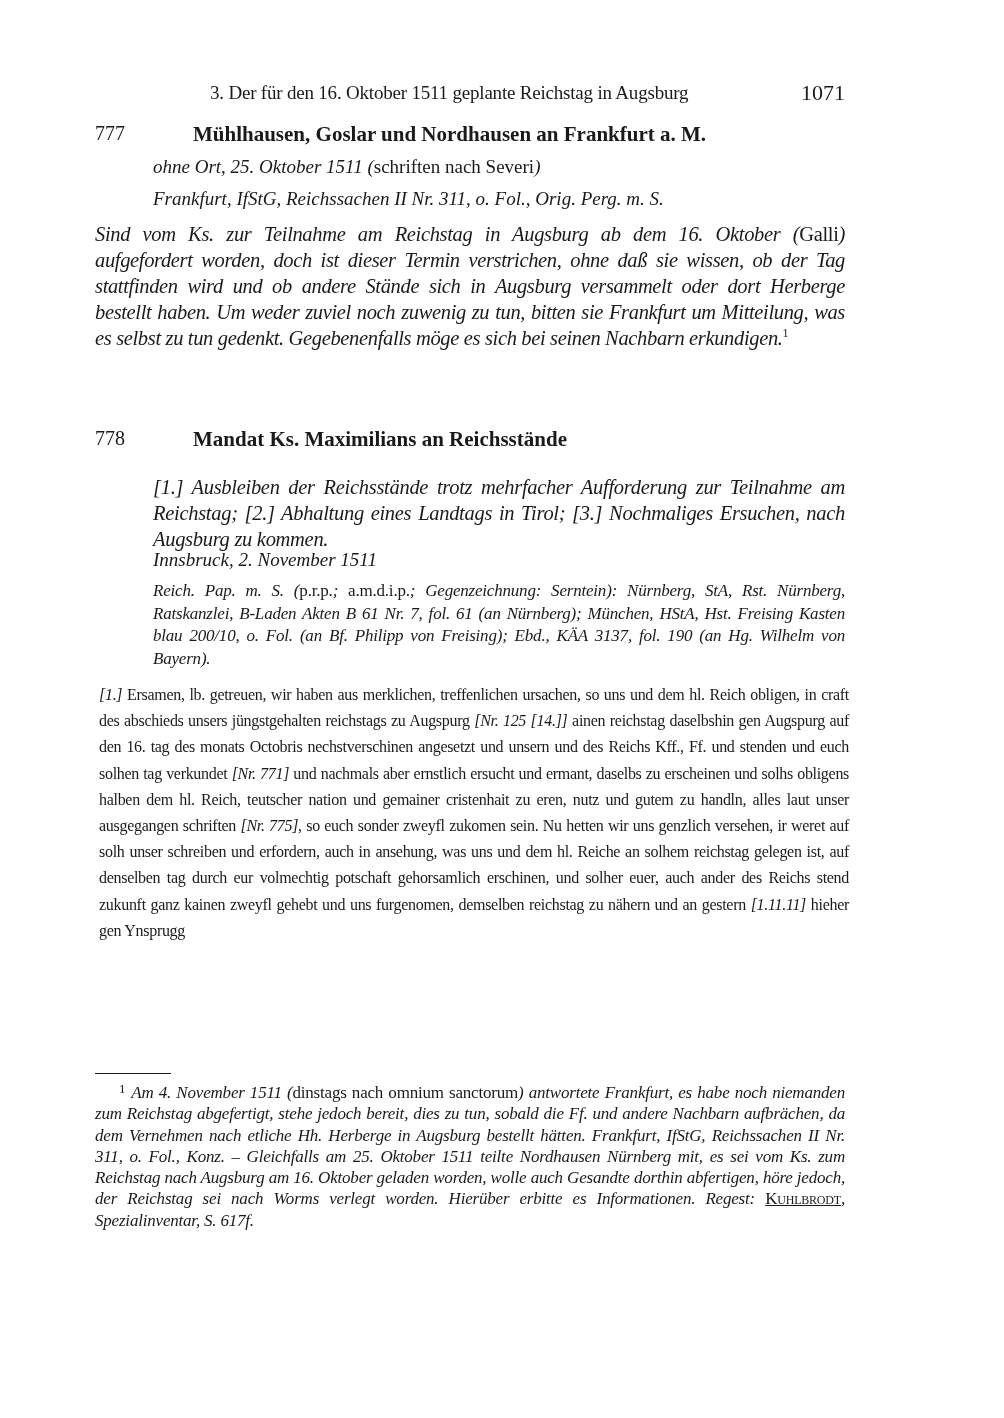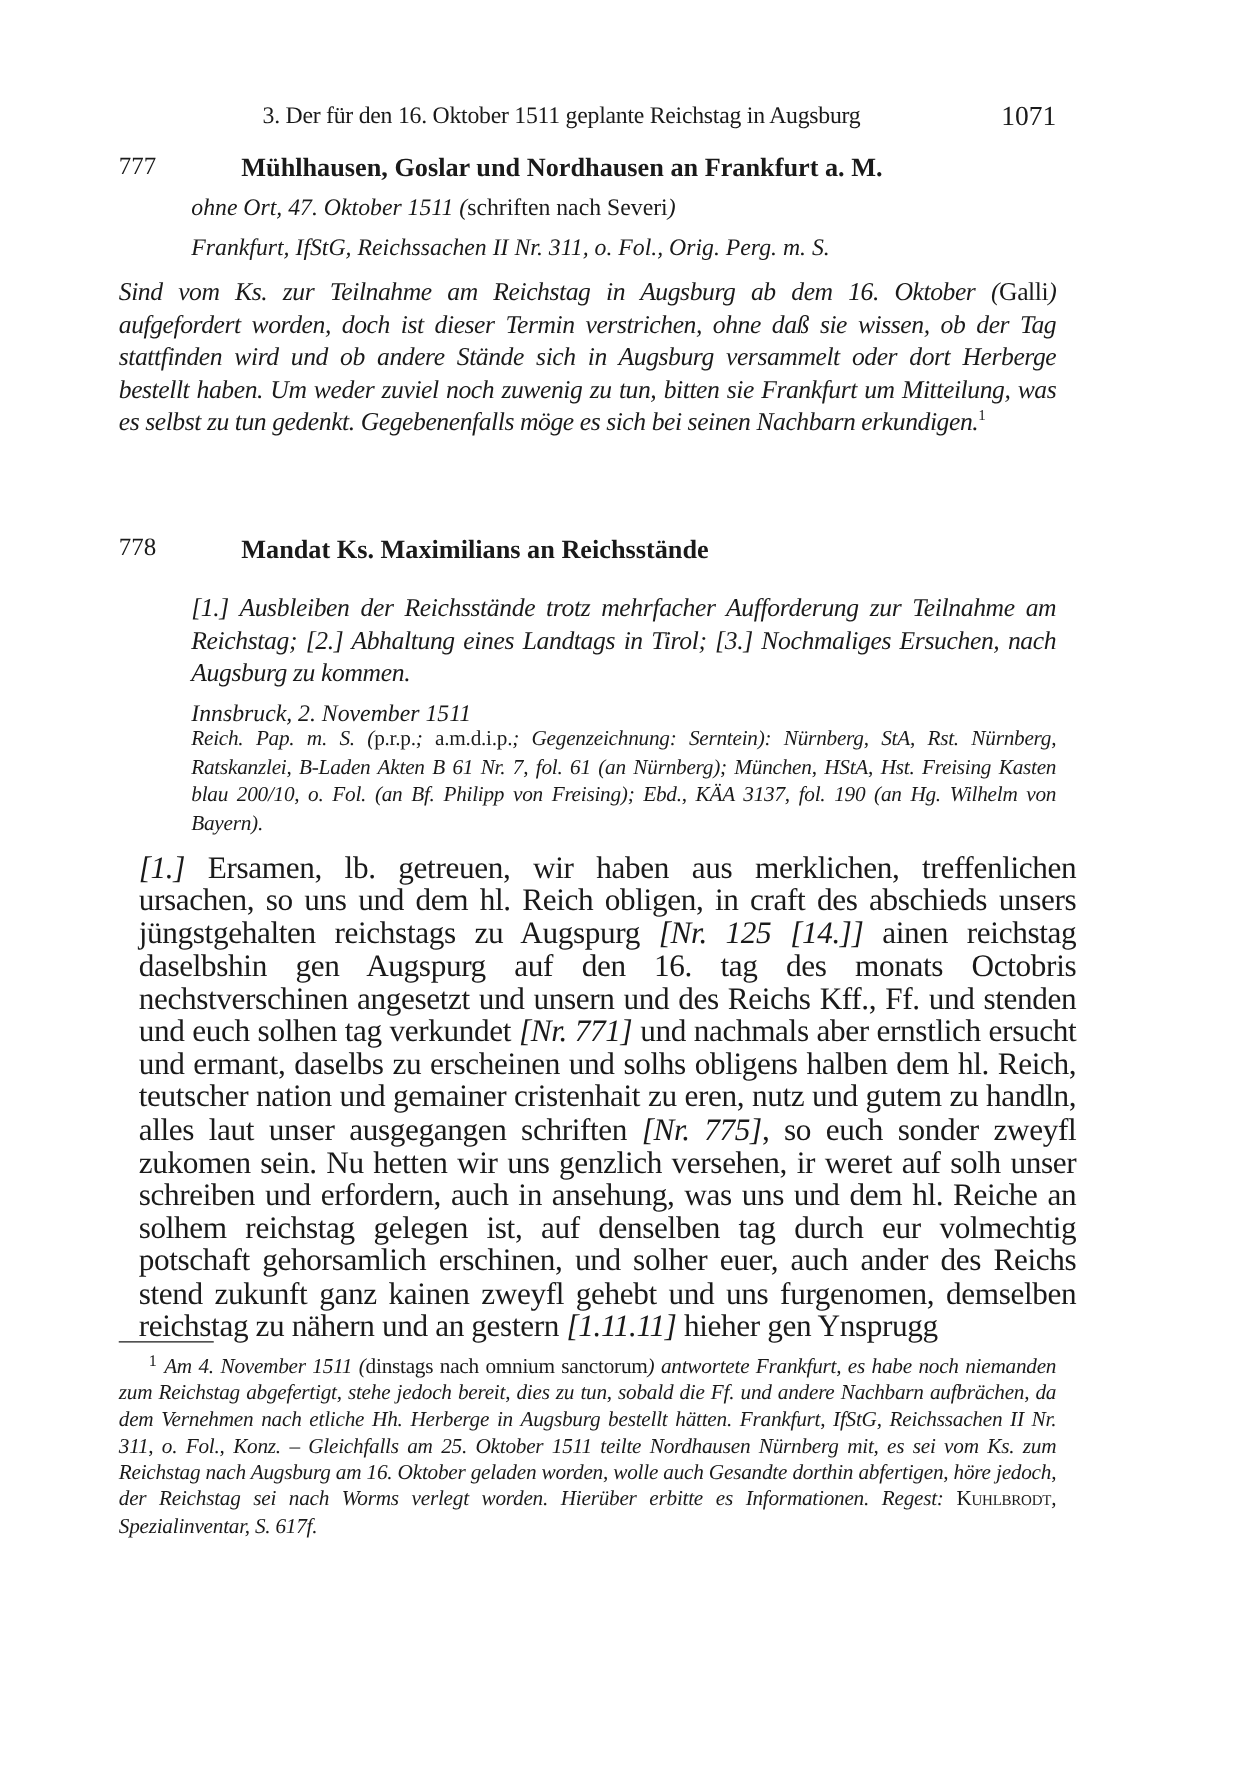--- a/index.html
+++ b/index.html
@@ -34,65 +34,65 @@
   }
   .abstract {
     position: absolute; left: 58px; width: 692px; font-style: italic;
     font-size: 20.5px; line-height: 26px; text-align: justify; letter-spacing: -0.3px;
   }
   .sources {
     position: absolute; left: 58px; width: 692px; font-style: italic;
     font-size: 17px; line-height: 22.5px; text-align: justify; letter-spacing: -0.2px;
   }
   .body-text {
-    position: absolute; left: 16px; width: 750px;
-    font-size: 25px; line-height: 26.2px; text-align: justify; letter-spacing: -0.3px;
+    position: absolute; left: 4px; width: 750px;
+    font-size: 16px; line-height: 26.2px; text-align: justify; letter-spacing: -0.3px;
   }
   .fn-rule {
     position: absolute; left: 0; top: 1073px; width: 76px; height: 0;
     border-top: 1.2px solid #1a1a1a;
   }
   .footnote {
     position: absolute; left: 0; width: 750px; top: 1078px;
     font-size: 17px; line-height: 21.3px; text-align: justify; font-style: italic;
     letter-spacing: -0.2px;
   }
   .fn-mark { font-style: normal; font-size: 13px; vertical-align: 5px; margin-left: 24px; margin-right: 6px; }
   sup.fnref { font-size: 12px; font-style: normal; vertical-align: 8px; line-height: 0; }
-  .smallcaps { font-style: normal; font-variant: small-caps; }
+  .smallcaps { font-style: normal; font-variant: small-caps; text-decoration: underline; }
 </style>
 </head>
 <body>
 
 <div class="page">
 
   <div class="running-head">
     <span class="running-title">3. Der für den 16. Oktober 1511 geplante Reichstag in Augsburg</span>
     <span class="page-number">1071</span>
   </div>
 
   <div class="doc-head" style="top:122px;">
     <span class="doc-num">777</span>
     <span class="doc-title">Mühlhausen, Goslar und Nordhausen an Frankfurt a. M.</span>
   </div>
   <div class="meta-line" style="top:154px;">
-    <span>ohne Ort, 47. Oktober 1511 (</span><span class="upright">schriften nach Severi</span><span>)</span>
+    <span>ohne Ort, 25. Oktober 1511 (</span><span class="upright">schriften nach Severi</span><span>)</span>
   </div>
   <div class="meta-line" style="top:186px;">Frankfurt, IfStG, Reichssachen II Nr. 311, o. Fol., Orig. Perg. m. S.</div>
 
   <div class="summary" style="top:221px;">
     <span>Sind vom Ks. zur Teilnahme am Reichstag in Augsburg ab dem 16. Oktober (</span><span class="upright">Galli</span><span>) aufgefordert worden, doch ist dieser Termin verstrichen, ohne daß sie wissen, ob der Tag stattfinden wird und ob andere Stände sich in Augsburg versammelt oder dort Herberge bestellt haben. Um weder zuviel noch zuwenig zu tun, bitten sie Frankfurt um Mitteilung, was es selbst zu tun gedenkt. Gegebenenfalls möge es sich bei seinen Nachbarn erkundigen.</span><sup class="fnref">1</sup>
   </div>
 
   <div class="doc-head" style="top:427px;">
     <span class="doc-num">778</span>
     <span class="doc-title">Mandat Ks. Maximilians an Reichsstände</span>
   </div>
   <div class="abstract" style="top:474px;">[1.] Ausbleiben der Reichsstände trotz mehrfacher Aufforderung zur Teilnahme am Reichstag; [2.] Abhaltung eines Landtags in Tirol; [3.] Nochmaliges Ersuchen, nach Augsburg zu kommen.</div>
-  <div class="meta-line" style="top:547px;margin-top:12px;">Innsbruck, 2. November 1511</div>
+  <div class="meta-line" style="top:547px;">Innsbruck, 2. November 1511</div>
   <div class="sources" style="top:580px;">
     <span>Reich. Pap. m. S. (</span><span class="upright">p.r.p.</span><span>; </span><span class="upright">a.m.d.i.p.</span><span>; Gegenzeichnung: Serntein): Nürnberg, StA, Rst. Nürnberg, Ratskanzlei, B-Laden Akten B 61 Nr. 7, fol. 61 (an Nürnberg); München, HStA, Hst. Freising Kasten blau 200/10, o. Fol. (an Bf. Philipp von Freising); Ebd., KÄA 3137, fol. 190 (an Hg. Wilhelm von Bayern).</span>
   </div>
 
   <div class="body-text" style="top:682px;">
     <span class="ital">[1.]</span><span> Ersamen, lb. getreuen, wir haben aus merklichen, treffenlichen ursachen, so uns und dem hl. Reich obligen, in craft des abschieds unsers jüngstgehalten reichstags zu Augspurg </span><span class="ital">[Nr. 125 [14.]]</span><span> ainen reichstag daselbshin gen Augspurg auf den 16. tag des monats Octobris nechstverschinen angesetzt und unsern und des Reichs Kff., Ff. und stenden und euch solhen tag verkundet </span><span class="ital">[Nr. 771]</span><span> und nachmals aber ernstlich ersucht und ermant, daselbs zu erscheinen und solhs obligens halben dem hl. Reich, teutscher nation und gemainer cristenhait zu eren, nutz und gutem zu handln, alles laut unser ausgegangen schriften </span><span class="ital">[Nr. 775]</span><span>, so euch sonder zweyfl zukomen sein. Nu hetten wir uns genzlich versehen, ir weret auf solh unser schreiben und erfordern, auch in ansehung, was uns und dem hl. Reiche an solhem reichstag gelegen ist, auf denselben tag durch eur volmechtig potschaft gehorsamlich erschinen, und solher euer, auch ander des Reichs stend zukunft ganz kainen zweyfl gehebt und uns furgenomen, demselben reichstag zu nähern und an gestern </span><span class="ital">[1.11.11]</span><span> hieher gen Ynsprugg</span>
   </div>
 
   <div class="fn-rule"></div>
   <div class="footnote">

